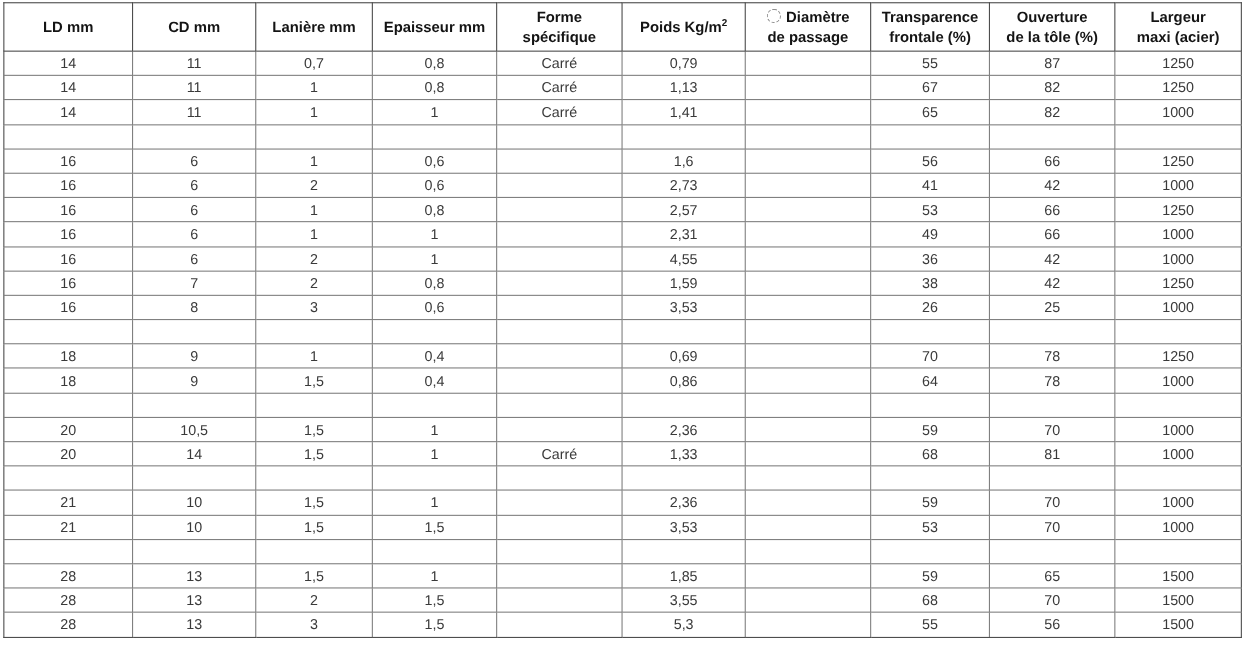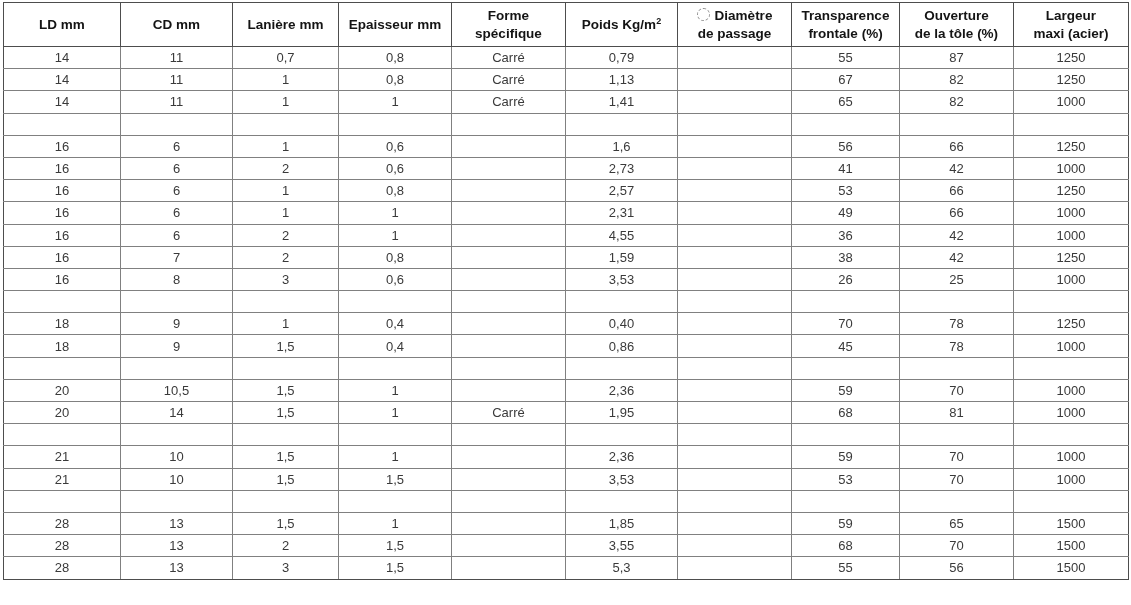--- a/index.html
+++ b/index.html
@@ -239,35 +239,35 @@
           <td></td>
           <td></td>
           <td></td>
         </tr>
         <tr>
           <td>18</td>
           <td>9</td>
           <td>1</td>
           <td>0,4</td>
           <td></td>
-          <td>0,40</td>
+          <td>0,69</td>
           <td></td>
           <td>70</td>
           <td>78</td>
           <td>1250</td>
         </tr>
         <tr>
           <td>18</td>
           <td>9</td>
           <td>1,5</td>
           <td>0,4</td>
           <td></td>
           <td>0,86</td>
           <td></td>
-          <td>45</td>
+          <td>64</td>
           <td>78</td>
           <td>1000</td>
         </tr>
         <tr>
           <td></td>
           <td></td>
           <td></td>
           <td></td>
           <td></td>
           <td></td>
@@ -287,21 +287,21 @@
           <td>59</td>
           <td>70</td>
           <td>1000</td>
         </tr>
         <tr>
           <td>20</td>
           <td>14</td>
           <td>1,5</td>
           <td>1</td>
           <td>Carré</td>
-          <td>1,95</td>
+          <td>1,33</td>
           <td></td>
           <td>68</td>
           <td>81</td>
           <td>1000</td>
         </tr>
         <tr>
           <td></td>
           <td></td>
           <td></td>
           <td></td>

